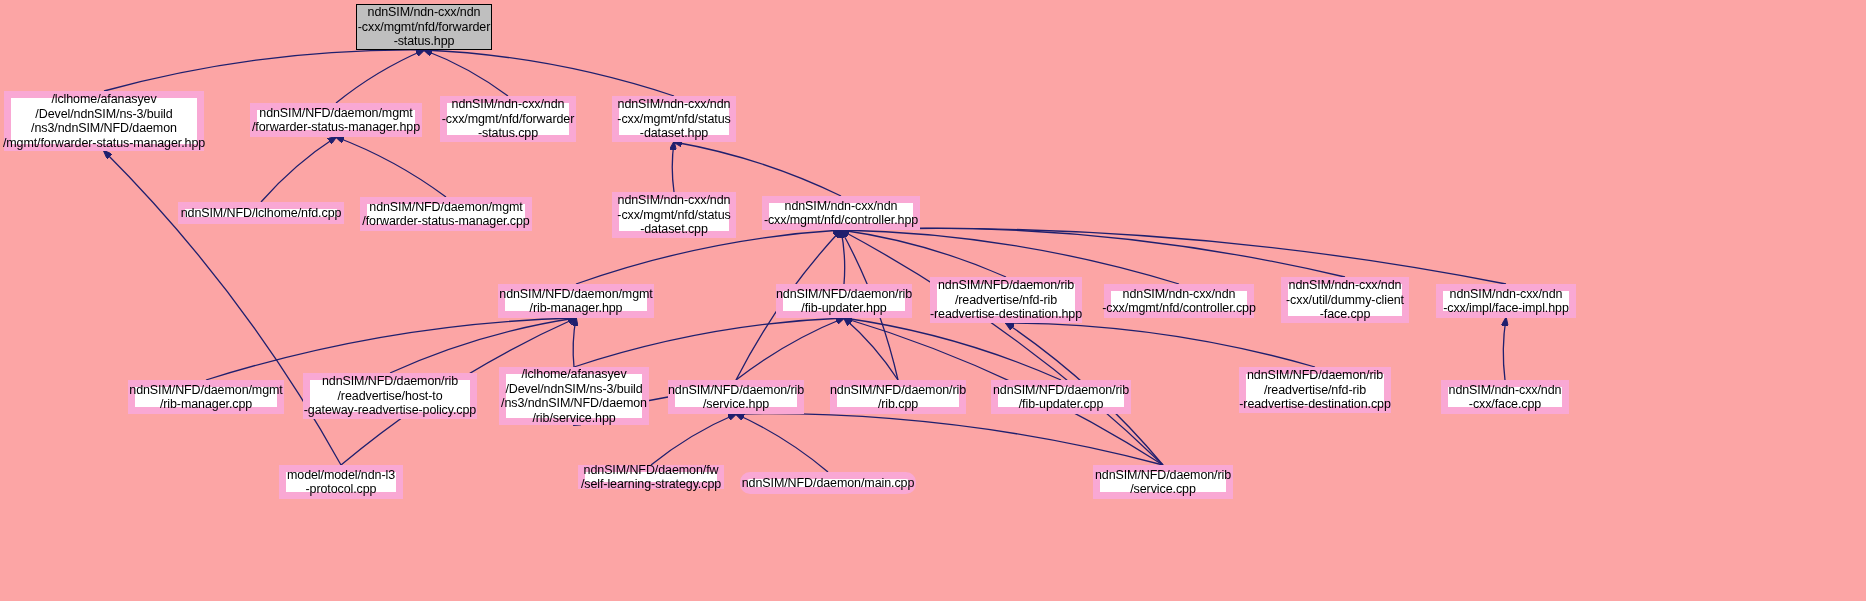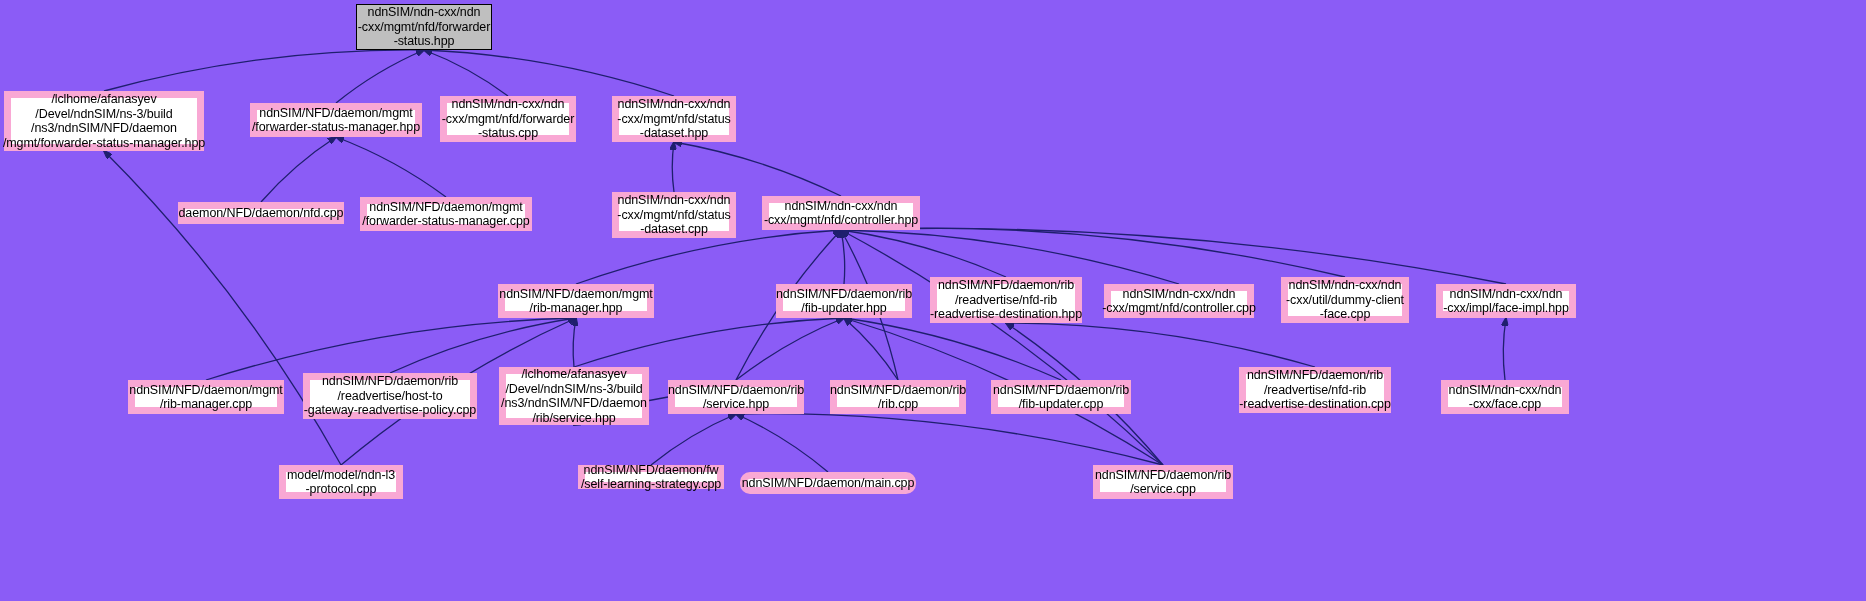--- a/index.html
+++ b/index.html
@@ -1,19 +1,19 @@
 <!DOCTYPE html>
 <html><head>
 <meta charset="utf-8">
 <style>
   html,body{margin:0;padding:0;background:#ffffff;}
   #graph{
     position:relative;
     width:1866px;height:601px;
-    background:#8b5cf6;
+    background:#fca5a5;
     font-family:"Liberation Sans","DejaVu Sans",sans-serif;
     overflow:hidden;
   }
   .node{
     position:absolute;
     box-sizing:border-box;
     border:7px solid #f9a8d4;
     background:#ffffff;
     color:#000000;
     display:flex;
@@ -99,21 +99,21 @@
 /ns3/ndnSIM/NFD/daemon
 /mgmt/forwarder-status-manager.hpp</span></div>
       <div class="node" style="left: 250px; top: 103px; width: 172px; height: 34px;"><span class="lbl">ndnSIM/NFD/daemon/mgmt
 /forwarder-status-manager.hpp</span></div>
       <div class="node" style="left: 440px; top: 96px; width: 136px; height: 46px;"><span class="lbl">ndnSIM/ndn-cxx/ndn
 -cxx/mgmt/nfd/forwarder
 -status.cpp</span></div>
       <div class="node" style="left: 612px; top: 96px; width: 124px; height: 46px;"><span class="lbl">ndnSIM/ndn-cxx/ndn
 -cxx/mgmt/nfd/status
 -dataset.hpp</span></div>
-      <div class="node" style="left: 178px; top: 202px; width: 166px; height: 22px;"><span class="lbl">daemon/NFD/daemon/nfd.cpp</span></div>
+      <div class="node" style="left: 178px; top: 202px; width: 166px; height: 22px;"><span class="lbl">ndnSIM/NFD/lclhome/nfd.cpp</span></div>
       <div class="node" style="left: 360px; top: 197px; width: 172px; height: 34px;"><span class="lbl">ndnSIM/NFD/daemon/mgmt
 /forwarder-status-manager.cpp</span></div>
       <div class="node" style="left: 612px; top: 192px; width: 124px; height: 46px;"><span class="lbl">ndnSIM/ndn-cxx/ndn
 -cxx/mgmt/nfd/status
 -dataset.cpp</span></div>
       <div class="node" style="left: 762px; top: 196px; width: 158px; height: 34px;"><span class="lbl">ndnSIM/ndn-cxx/ndn
 -cxx/mgmt/nfd/controller.hpp</span></div>
       <div class="node" style="left: 498px; top: 284px; width: 156px; height: 34px;"><span class="lbl">ndnSIM/NFD/daemon/mgmt
 /rib-manager.hpp</span></div>
       <div class="node" style="left: 776px; top: 284px; width: 136px; height: 34px;"><span class="lbl">ndnSIM/NFD/daemon/rib

